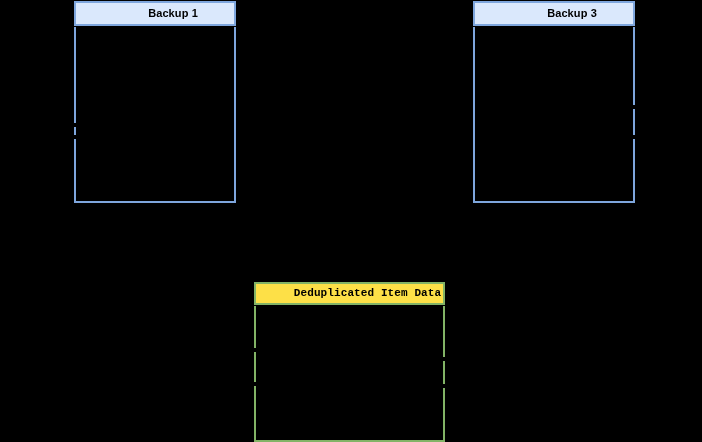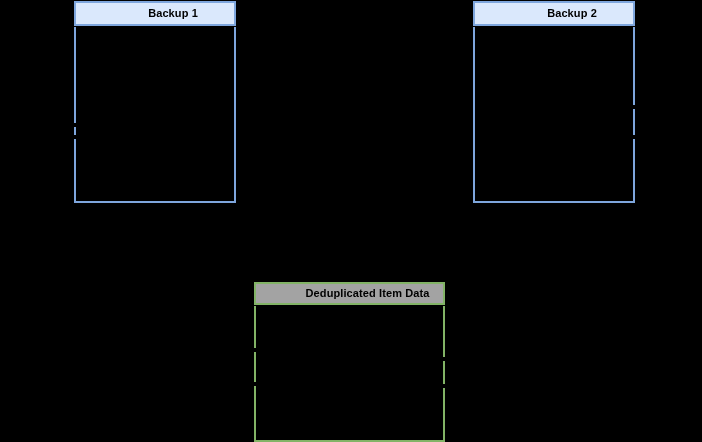--- a/index.html
+++ b/index.html
@@ -53,22 +53,23 @@
     background: #dae8fc;
     border: 2px solid #7ea6dd;
   }
   .blue .node-body {
     border: 2px solid #7ea6dd;
     border-top: none;
   }
 
   
   .green .node-header {
-    background: #a3a3a3;
+    background: #fde047;
     border: 2px solid #82b366;
+    font-family: Liberation Mono, monospace;
   }
   .green .node-body {
     border: 2px solid #82b366;
     border-top: none;
   }
 
   
   .notch {
     position: absolute;
     background: #000000;
@@ -101,21 +102,21 @@
   <div class="node blue" id="backup-1">
     <div class="node-header">Backup 1</div>
     <div class="node-body">
 
       <span class="notch" style="left:-2px; top:96px; width:3px; height:4px;"></span>
       <span class="notch" style="left:-2px; top:108px; width:3px; height:4px;"></span>
     </div>
   </div>
 
   <div class="node blue" id="backup-2">
-    <div class="node-header">Backup 2</div>
+    <div class="node-header">Backup 3</div>
     <div class="node-body">
 
       <span class="notch" style="right:-2px; top:78px; width:3px; height:4px;"></span>
       <span class="notch" style="right:-2px; top:108px; width:3px; height:4px;"></span>
     </div>
   </div>
 
   <div class="node green" id="dedup">
     <div class="node-header">Deduplicated Item Data</div>
     <div class="node-body">

